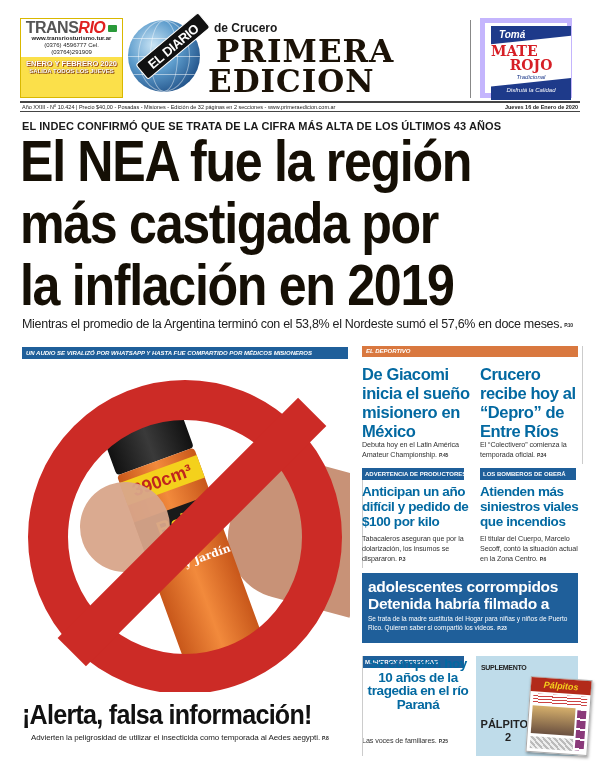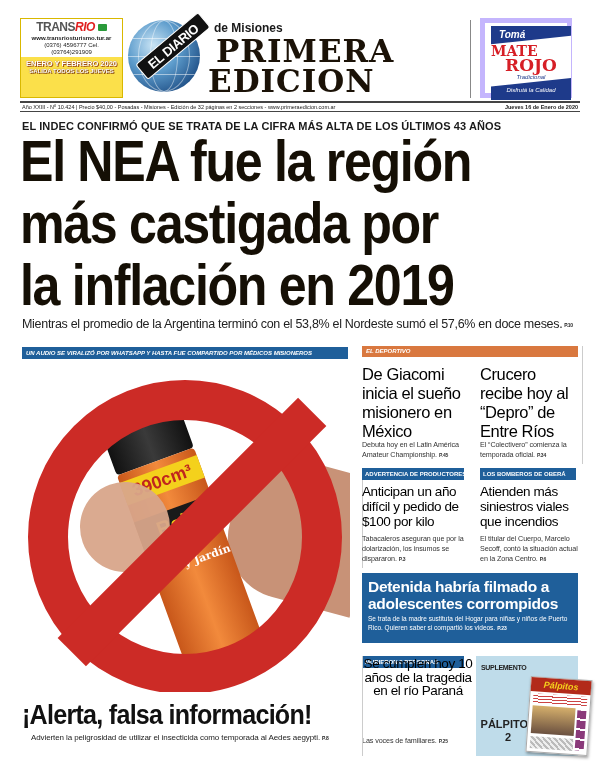--- a/index.html
+++ b/index.html
@@ -5,21 +5,21 @@
   * { box-sizing: border-box; margin: 0; padding: 0; }
   html, body { width: 600px; height: 784px; background: #fff; overflow: hidden; }
   body { position: relative; font-family: "Liberation Sans", sans-serif; color: #111; }
 
   
   .ad-left {
     position: absolute; left: 20px; top: 18px; width: 103px; height: 80px;
     background: #fbe04a; border: 1px solid #d9b800; overflow: hidden;
   }
   .ad-left .top { background: #fff; height: 38px; padding: 2px 3px; text-align: center; }
-  .ad-left .brand { font-size: 12px; font-weight: bold; letter-spacing: -0.5px; color: #555; line-height: 13px; }
+  .ad-left .brand { font-size: 16px; font-weight: bold; letter-spacing: -0.5px; color: #555; line-height: 13px; }
   .ad-left .brand b { color: #e02020; font-style: italic; }
   .ad-left .flag { display: inline-block; width: 9px; height: 7px; background: #2a9a3a; margin-left: 3px; vertical-align: middle; border-radius: 1px; }
   .ad-left .web { font-size: 6px; font-weight: bold; line-height: 8px; color: #222; }
   .ad-left .tel { font-size: 6px; line-height: 7px; color: #222; }
   .ad-left .months { margin-top: 2px; font-size: 7.5px; font-weight: bold; color: #fff; text-align: center; text-shadow: 0 0 1px #a0521a, 1px 1px 0 #a0521a; }
   .ad-left .dest { font-size: 19px; font-weight: bold; color: #e4511e; text-align: center; line-height: 19px; letter-spacing: 0.5px; text-shadow: 1px 1px 0 #8a2a10; font-family: "DejaVu Serif", serif; }
   .ad-left .cta { font-size: 6px; font-weight: bold; color: #fff; text-align: center; text-shadow: 0 0 1px #7a3a10, 1px 1px 0 #7a3a10; }
 
   .globe {
     position: absolute; left: 128px; top: 20px; width: 72px; height: 72px; border-radius: 50%;
@@ -43,21 +43,21 @@
   .mast-line2 { left: 208px; top: 64px; font-size: 31px; }
 
   .ad-right {
     position: absolute; left: 480px; top: 18px; width: 92px; height: 80px;
     border: 5px solid #c4b5fd; background: #fff;
   }
   .ad-right .inner { position: absolute; left: 6px; top: 3px; width: 80px; height: 74px; background: #1e3a8a; overflow: hidden; }
   .ad-right .ribbon { position: absolute; left: -4px; top: 14px; width: 90px; height: 42px; background: #fff; transform: rotate(-6deg); }
   .ad-right .toma { position: absolute; left: 8px; top: 3px; color: #fff; font-size: 10px; font-style: italic; font-weight: bold; }
   .ad-right .mate { position: absolute; left: 0; right: 0; top: 18px; color: #d61f26; font-family: "DejaVu Serif", serif; font-weight: bold; font-size: 14px; line-height: 14px; }
-  .ad-right .rojo { position: absolute; left: 0; right: 0; top: 31px; text-align: center; color: #d61f26; font-family: "DejaVu Serif", serif; font-weight: bold; font-size: 17px; line-height: 17px; }
+  .ad-right .rojo { position: absolute; left: 0; right: 0; top: 31px; text-align: center; color: #d61f26; font-family: "DejaVu Serif", serif; font-weight: bold; font-size: 14px; line-height: 17px; }
   .ad-right .trad { position: absolute; left: 0; right: 0; top: 48px; text-align: center; color: #1e3a8a; font-size: 6px; font-style: italic; }
   .ad-right .disf { position: absolute; left: 0; right: 0; top: 61px; text-align: center; color: #fff; font-size: 6px; font-style: italic; }
 
   .mast-divider { position: absolute; left: 470px; top: 20px; width: 1px; height: 78px; background: #888; }
 
   
   .info-strip {
     position: absolute; left: 20px; top: 101px; width: 560px; height: 11px;
     border-top: 2px solid #444; border-bottom: 1px solid #444;
     font-size: 5.5px; line-height: 8px; color: #222; display: flex; justify-content: space-between; padding: 0 2px;
@@ -101,21 +101,21 @@
   .can .body .yellow { position: absolute; top: 8px; left: 0; right: 0; height: 24px; background: #f4d11c; color: #c0251e; font-weight: bold; font-size: 18px; text-align: center; line-height: 24px; }
   .can .body .black { position: absolute; top: 50px; left: 0; right: 0; height: 30px; background: #1a1a1a; color: #f4d11c; font-weight: bold; font-size: 20px; text-align: center; line-height: 30px; }
   .can .body .green { position: absolute; top: 100px; left: 0; right: 0; color: #fff; font-weight: bold; font-size: 11px; text-align: center; font-family: "DejaVu Serif", serif; }
   .feature-title { position: absolute; left: 22px; top: 700px; font-size: 27px; font-weight: bold; color: #111; letter-spacing: -0.8px; white-space: nowrap; transform: scaleX(0.93); transform-origin: left top; }
   .feature-desc { position: absolute; left: 31px; top: 733px; font-size: 8px; color: #222; white-space: nowrap; letter-spacing: -0.1px; }
 
   
   .rc { position: absolute; left: 362px; }
   .sec-orange { background: #d9783f; color: #fff; font-size: 6px; font-style: italic; font-weight: bold; line-height: 11px; height: 11px; padding-left: 4px; }
   .sec-blue { background: #1f5f9a; color: #fff; font-size: 6px; font-weight: bold; line-height: 12px; height: 12px; padding-left: 3px; white-space: nowrap; overflow: hidden; }
-  .story-title { font-weight: normal; color: #000000; letter-spacing: -0.4px; }
+  .story-title { font-weight: bold; color: #0369a1; letter-spacing: -0.4px; }
   .story-text { font-size: 7.2px; line-height: 10px; color: #333; letter-spacing: -0.1px; }
   .vrule { position: absolute; width: 1px; background: #ccc; }
 
   .dep-label { top: 346px; width: 216px; }
   .dep1-title { top: 365px; width: 110px; font-size: 16.5px; line-height: 19px; }
   .dep1-text { top: 440px; width: 112px; }
   .dep2-title { left: 480px; top: 365px; width: 100px; font-size: 16.5px; line-height: 19px; }
   .dep2-text { left: 480px; top: 440px; width: 100px; }
 
   .ad1-label { top: 468px; width: 102px; }
@@ -160,21 +160,21 @@
 </div>
 
 <div class="globe">
   <div class="lat" style="top:18px"></div>
     <div class="lat" style="top:36px"></div>
     <div class="lat" style="top:54px"></div>
   <div class="lon" style="left:22px;width:28px"></div>
     <div class="lon" style="left:10px;width:52px"></div>
 </div>
 <div class="eldiario-band">EL DIARIO</div>
-<div class="mast-sub">de Misiones</div>
+<div class="mast-sub">de Crucero</div>
 <div class="mast-line1">PRIMERA</div>
 <div class="mast-line2">EDICION</div>
 
 <div class="mast-divider"></div>
 
 <div class="ad-right">
   <div class="inner">
     <div class="ribbon"></div>
     <div class="toma">Tomá</div>
     <div class="mate">MATE</div>
@@ -224,22 +224,22 @@
 <div class="vrule" style="left:362px;top:468px;height:100px"></div>
 
 <div class="rc sec-blue ad1-label">ADVERTENCIA DE PRODUCTORES</div>
 <div class="rc story-title ad1-title">Anticipan un año difícil y pedido de $100 por kilo</div>
 <div class="rc story-text ad1-text"><span>Tabacaleros aseguran que por la dolarización, los insumos se dispararon.</span><span class="pg">P.3</span></div>
 <div class="rc sec-blue ad2-label">LOS BOMBEROS DE OBERÁ</div>
 <div class="rc story-title ad2-title">Atienden más siniestros viales que incendios</div>
 <div class="rc story-text ad2-text"><span>El titular del Cuerpo, Marcelo Secoff, contó la situación actual en la Zona Centro.</span><span class="pg">P.6</span></div>
 
 <div class="blue-box">
+  <div class="t">adolescentes corrompidos</div>
   <div class="t">Detenida habría filmado a</div>
-  <div class="t">adolescentes corrompidos</div>
   <div class="d"><span>Se trata de la madre sustituta del Hogar para niñas y niños de Puerto Rico. Quieren saber si compartió los videos.</span><span class="pg">P.23</span></div>
 </div>
 
 <div class="rc sec-blue mur-label">MURIERON 8 PERSONAS</div>
 <div class="rc story-title mur-title">Se cumplen hoy 10 años de la tragedia en el río Paraná</div>
 <div class="rc story-text mur-text"><span>Las voces de familiares.</span><span class="pg">P.25</span></div>
 <div class="vrule" style="left:362px;top:656px;height:100px"></div>
 
 <div class="supl-box">
   <div class="supl-label">SUPLEMENTO</div>

